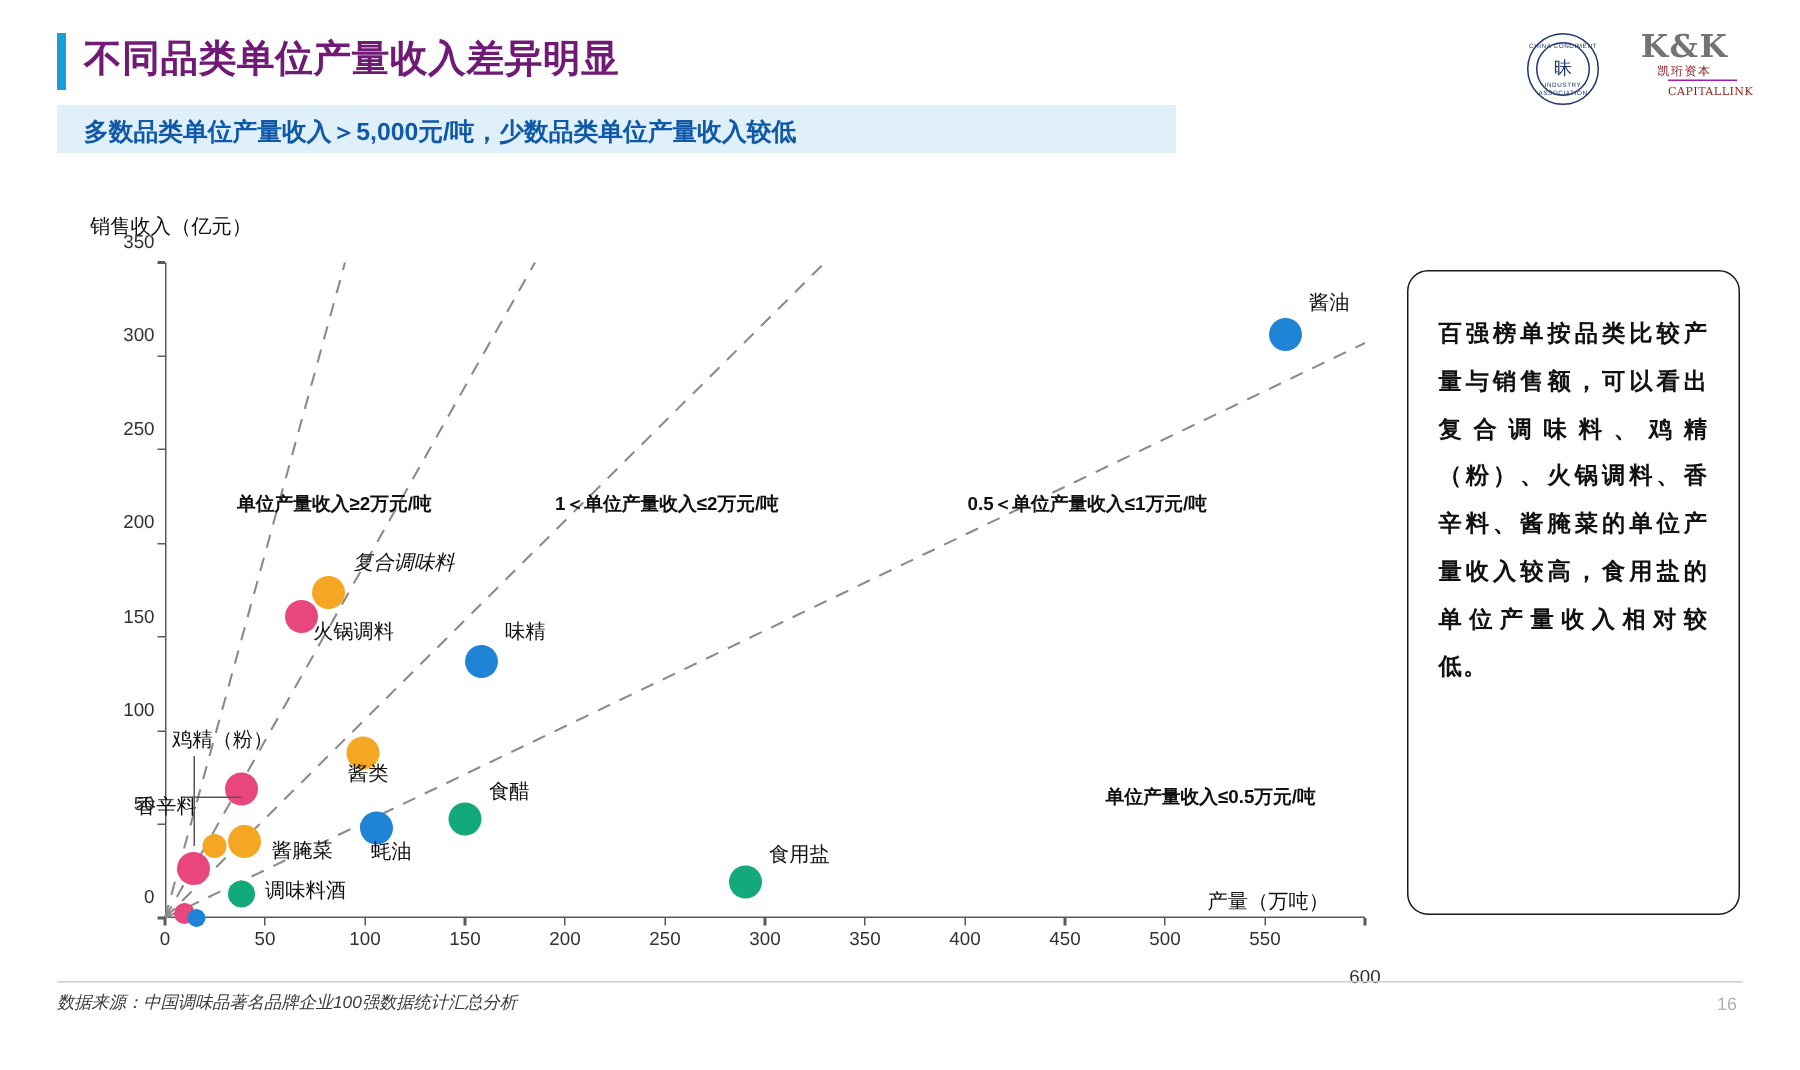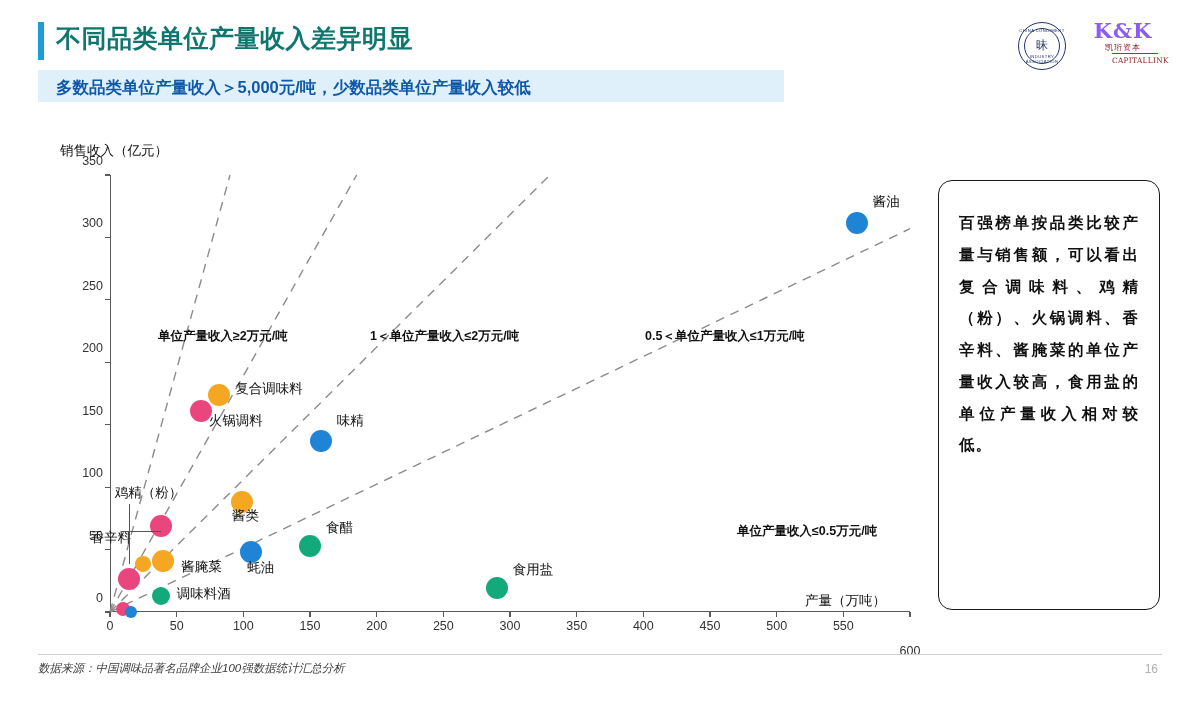--- a/index.html
+++ b/index.html
@@ -25,21 +25,21 @@
     left: 0; top: 0;
     width: 6px; height: 38px;
     background: #1a9ed9;
   }
   #page-title {
     position: absolute;
     left: 18px; top: 0px;
     font-size: 25px;
     font-weight: bold;
     letter-spacing: 0.5px;
-    color: #0f766e;
+    color: #701a75;
     white-space: nowrap;
   }
   #subtitle-band {
     position: absolute;
     left: 0; top: 48px;
     width: 746px; height: 32px;
     background: #dff0fa;
   }
   #page-subtitle {
     position: absolute;
@@ -98,21 +98,21 @@
   #logo-word {
     position: absolute;
     left: 70px; top: 2px;
     width: 70px;
     text-align: center;
   }
   #logo-word .kk {
     font-family: "DejaVu Serif", serif;
     font-size: 21px;
     font-weight: bold;
-    color: #8b5cf6;
+    color: #737373;
     letter-spacing: 1px;
     line-height: 22px;
   }
   #logo-word .cn {
     font-size: 8px;
     color: #8b1a1a;
     letter-spacing: 1px;
     line-height: 11px;
   }
   #logo-word .en {
@@ -340,21 +340,21 @@
     <div id="annotations-layer">
         <div class="zone-label" style="left: 48px; top: 153px;">单位产量收入≥2万元/吨</div>
         <div class="zone-label" style="left: 260px; top: 153px;">1＜单位产量收入≤2万元/吨</div>
         <div class="zone-label" style="left: 535px; top: 153px;">0.5＜单位产量收入≤1万元/吨</div>
         <div class="zone-label" style="left: 627px; top: 348px;">单位产量收入≤0.5万元/吨</div>
       </div>
     <div id="points-layer">
         <div class="dot" style="width: 22px; height: 22px; background: rgb(31, 132, 214); left: 746.667px; bottom: 388.543px;"></div>
         <div class="dot-label" style="left: 762.667px; bottom: 400.543px;">酱油</div>
         <div class="dot" style="width: 22px; height: 22px; background: rgb(245, 166, 35); left: 109.333px; bottom: 217.489px;"></div>
-        <div class="dot-label" style="left: 125.333px; bottom: 214px;">复合调味料</div>
+        <div class="dot-label" style="left: 125.333px; bottom: 228px; font-style: italic;">复合调味料</div>
         <div class="dot" style="width: 22px; height: 22px; background: rgb(232, 70, 124); left: 90.6667px; bottom: 201.257px;"></div>
         <div class="dot-label" style="left: 98.6667px; bottom: 182.257px;">火锅调料</div>
         <div class="dot" style="width: 22px; height: 22px; background: rgb(31, 132, 214); left: 210.667px; bottom: 171.291px;"></div>
         <div class="dot-label" style="left: 226.667px; bottom: 182.291px;">味精</div>
         <div class="dot" style="width: 22px; height: 22px; background: rgb(245, 166, 35); left: 132px; bottom: 110.111px;"></div>
         <div class="dot-label" style="left: 122px; bottom: 87.1114px;">酱类</div>
         <div class="dot" style="width: 22px; height: 22px; background: rgb(31, 132, 214); left: 141.333px; bottom: 60.1686px;"></div>
         <div class="dot-label" style="left: 137.333px; bottom: 35.1686px;">蚝油</div>
         <div class="dot" style="width: 22px; height: 22px; background: rgb(19, 169, 122); left: 200px; bottom: 66.4114px;"></div>
         <div class="dot-label" style="left: 216px; bottom: 75.4114px;">食醋</div>

